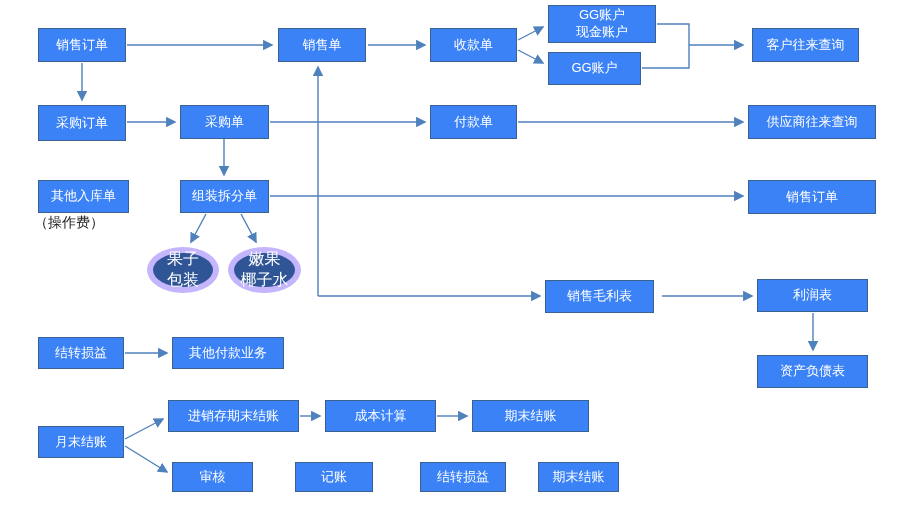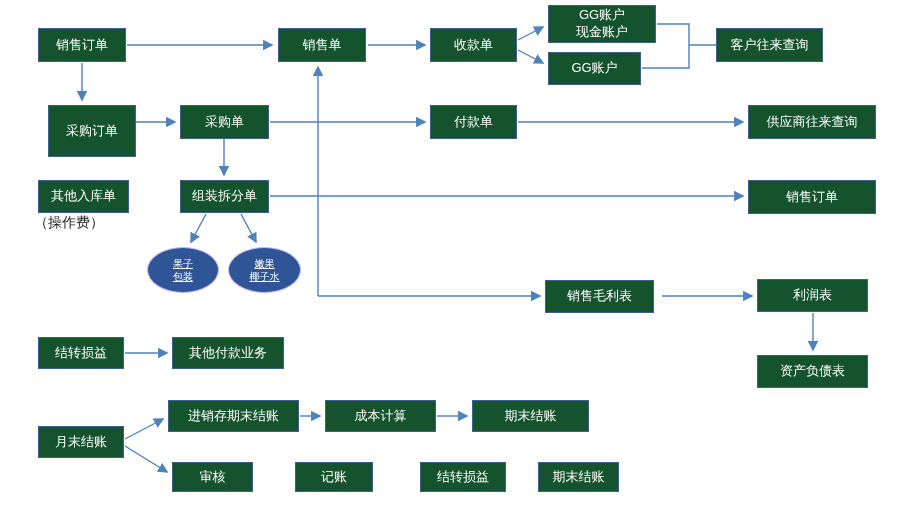--- a/index.html
+++ b/index.html
@@ -11,37 +11,36 @@
     height: 510px;
     background: #ffffff;
     overflow: hidden;
   }
   .connectors {
     position: absolute;
     left: 0; top: 0;
   }
   .node {
     position: absolute;
-    background: #14532d;
+    background: #3b82f6;
     border: 1px solid #3A618F;
     color: #ffffff;
     font-size: 13px;
     line-height: 1.3;
     display: flex;
     align-items: center;
     justify-content: center;
     text-align: center;
     white-space: pre-line;
   }
   .ellipse {
     border-radius: 50%;
     background: #2F5597;
-    border: 1px solid #c4b5fd;
-    font-size: 10px;
-    text-decoration: underline;
+    border: 6px solid #c4b5fd;
+    font-size: 16px;
   }
   .note {
     position: absolute;
     color: #1a1a1a;
     font-size: 14px;
     line-height: 1.2;
   }
 </style>
 </head>
 <body>
@@ -103,23 +102,23 @@
       <line x1="437" y1="416" x2="467" y2="416" marker-end="url(#ah)"></line>
     </g>
   </svg>
 
   <div class="node" style="left:278px;top:28px;width:88px;height:34px">销售单</div>
   <div class="node" style="left:38px;top:28px;width:88px;height:34px">销售订单</div>
   <div class="node" style="left:430px;top:28px;width:87px;height:34px">收款单</div>
   <div class="node" style="left:548px;top:5px;width:108px;height:38px">GG账户
 现金账户</div>
   <div class="node" style="left:548px;top:52px;width:93px;height:33px">GG账户</div>
-  <div class="node" style="left:716px;top:28px;width:107px;height:34px">客户往来查询</div>
+  <div class="node" style="left:752px;top:28px;width:107px;height:34px">客户往来查询</div>
 
-  <div class="node" style="left:48px;top:105px;width:88px;height:52px">采购订单</div>
+  <div class="node" style="left:38px;top:105px;width:88px;height:36px">采购订单</div>
   <div class="node" style="left:180px;top:105px;width:89px;height:34px">采购单</div>
   <div class="node" style="left:430px;top:105px;width:87px;height:34px">付款单</div>
   <div class="node" style="left:748px;top:105px;width:128px;height:34px">供应商往来查询</div>
 
   <div class="node" style="left:38px;top:180px;width:91px;height:33px">其他入库单</div>
   <div class="note" style="left:34px;top:214px;width:95px;">（操作费）</div>
   <div class="node" style="left:180px;top:180px;width:89px;height:33px">组装拆分单</div>
   <div class="node" style="left:748px;top:180px;width:128px;height:34px">销售订单</div>
 
   <div class="node ellipse" style="left:147px;top:247px;width:72px;height:46px">果子

